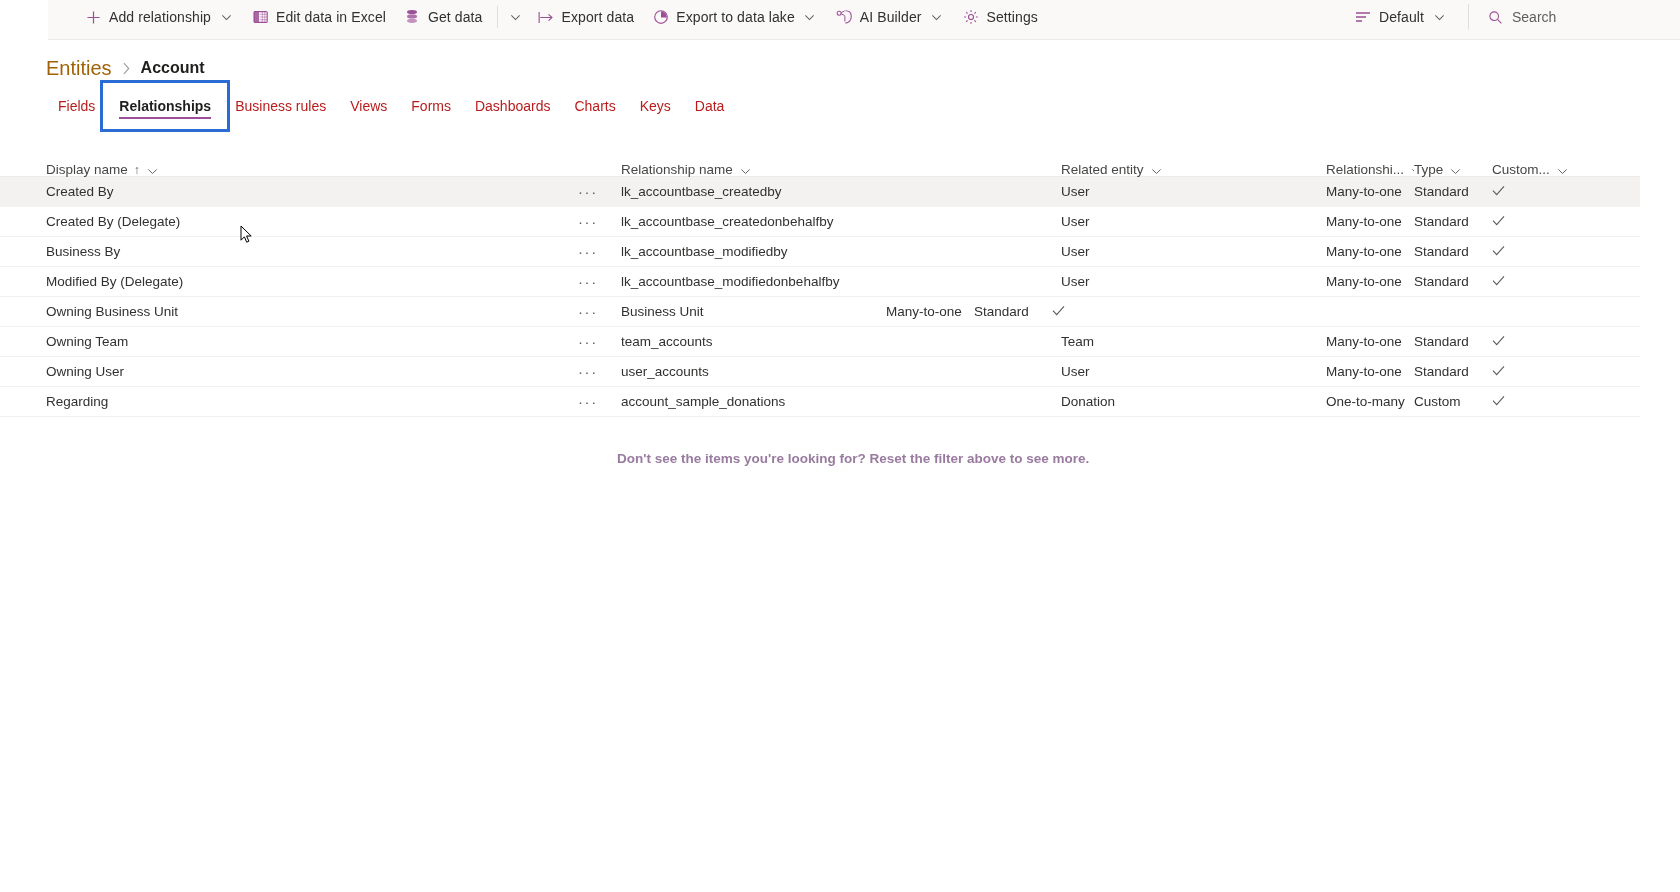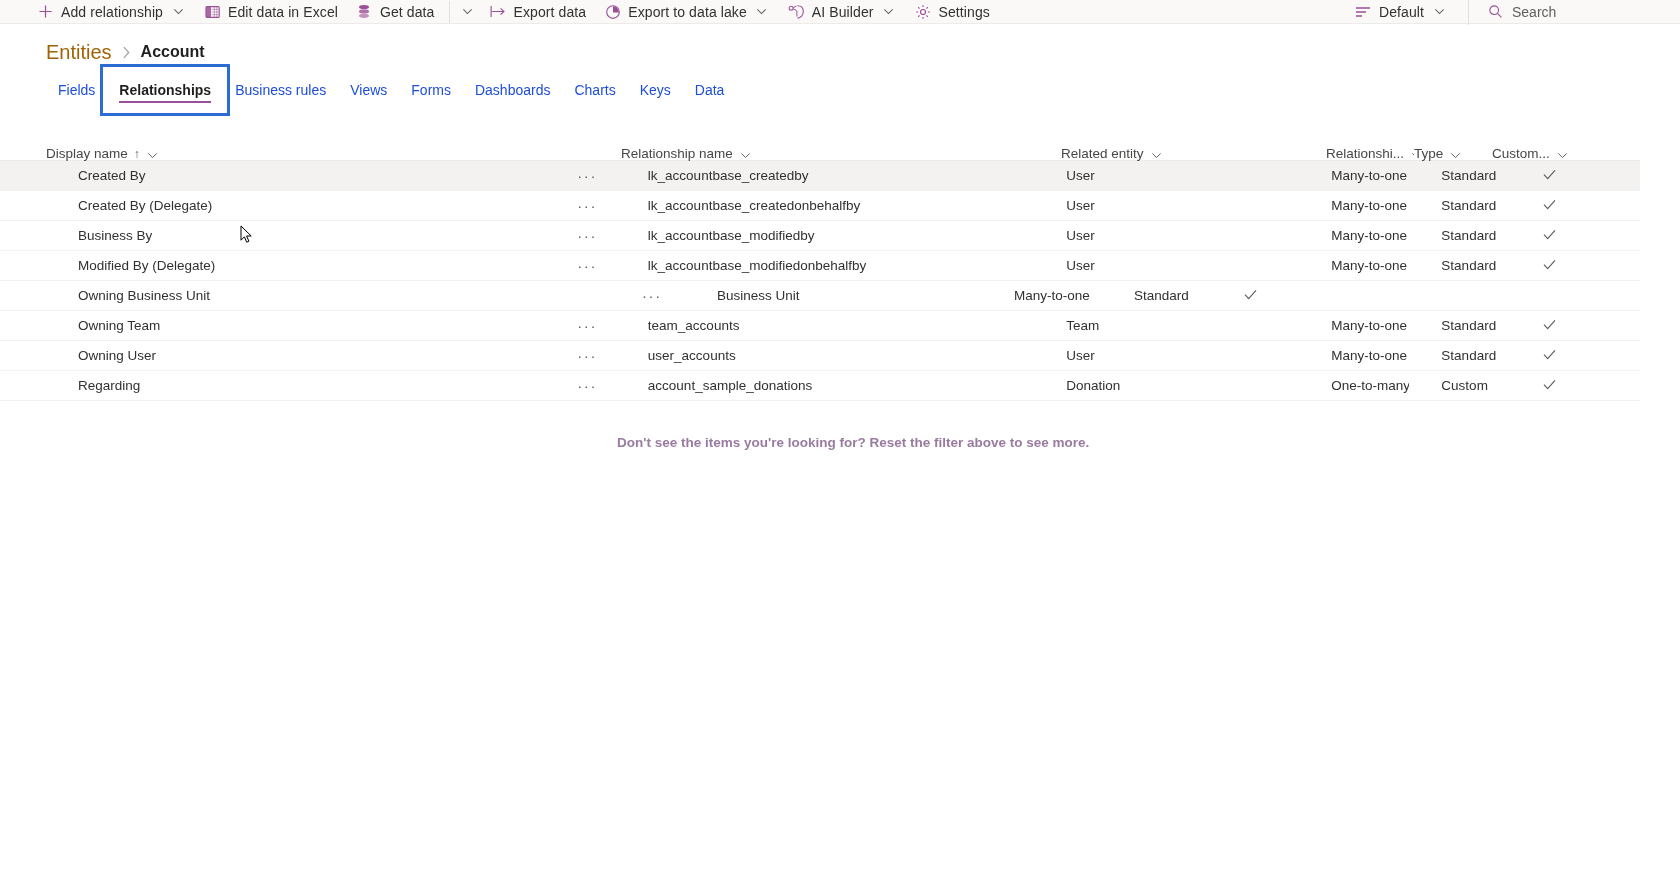--- a/index.html
+++ b/index.html
@@ -10,27 +10,28 @@
     background: #ffffff;
     font-family: "Liberation Sans", sans-serif;
     font-size: 14px;
     color: #323130;
     overflow: hidden;
     position: relative;
   }
 
   
   .commandbar {
-    height: 24px;
+    height: 40px;
     background: #faf9f8;
     border-bottom: 1px solid #edebe9;
     display: flex;
-    align-items: center;
+    align-items: flex-start;
     padding: 0 8px 0 28px;
     position: relative;
+    margin-left: 48px;
   }
   .cmd-group { display: flex; align-items: center; }
   .cmd-btn {
     display: flex;
     align-items: center;
     height: 34px;
     padding: 0 9px;
     border-radius: 2px;
     cursor: default;
     white-space: nowrap;
@@ -107,21 +108,21 @@
   
   .pivot {
     display: flex; align-items: flex-end;
     padding-left: 46px;
     height: 42px;
     margin-top: 5px;
   }
   .pivot-item {
     position: relative;
     font-size: 14px;
-    color: #1d4ed8;
+    color: #b91c1c;
     padding: 0 12px;
     height: 38px;
     display: flex; align-items: center;
     cursor: default;
     white-space: nowrap;
   }
   .pivot-item.selected {
     color: #201f1e;
     font-weight: 700;
   }
@@ -179,21 +180,20 @@
     padding-left: 46px;
     cursor: default;
   }
   .grid-row.hovered { background: #f3f2f1; }
   .gr-cell {
     font-size: 13.5px;
     color: #323130;
     white-space: nowrap;
     overflow: hidden;
     padding-right: 8px;
-    margin-left: 32px;
   }
   .ellipsis-btn {
     color: #605e5c;
     font-size: 15px;
     letter-spacing: 1.6px;
     line-height: 10px;
     padding-left: 2px;
   }
   .check {
     color: #605e5c;

